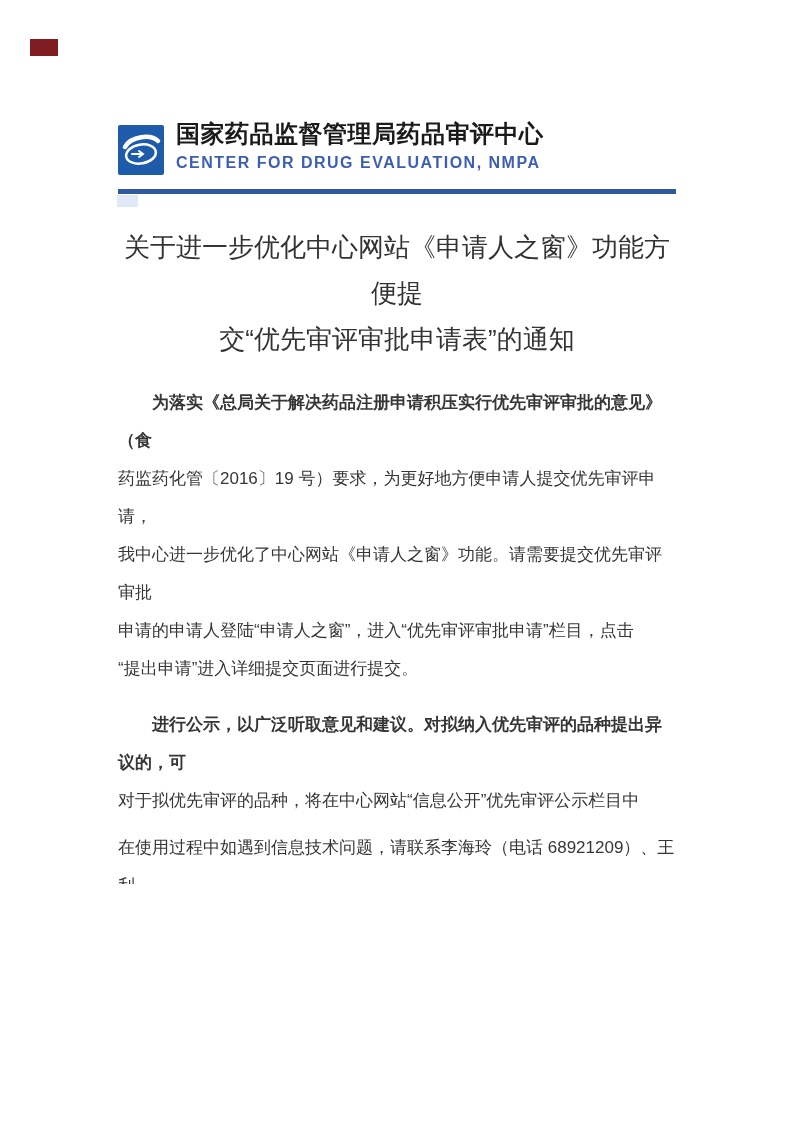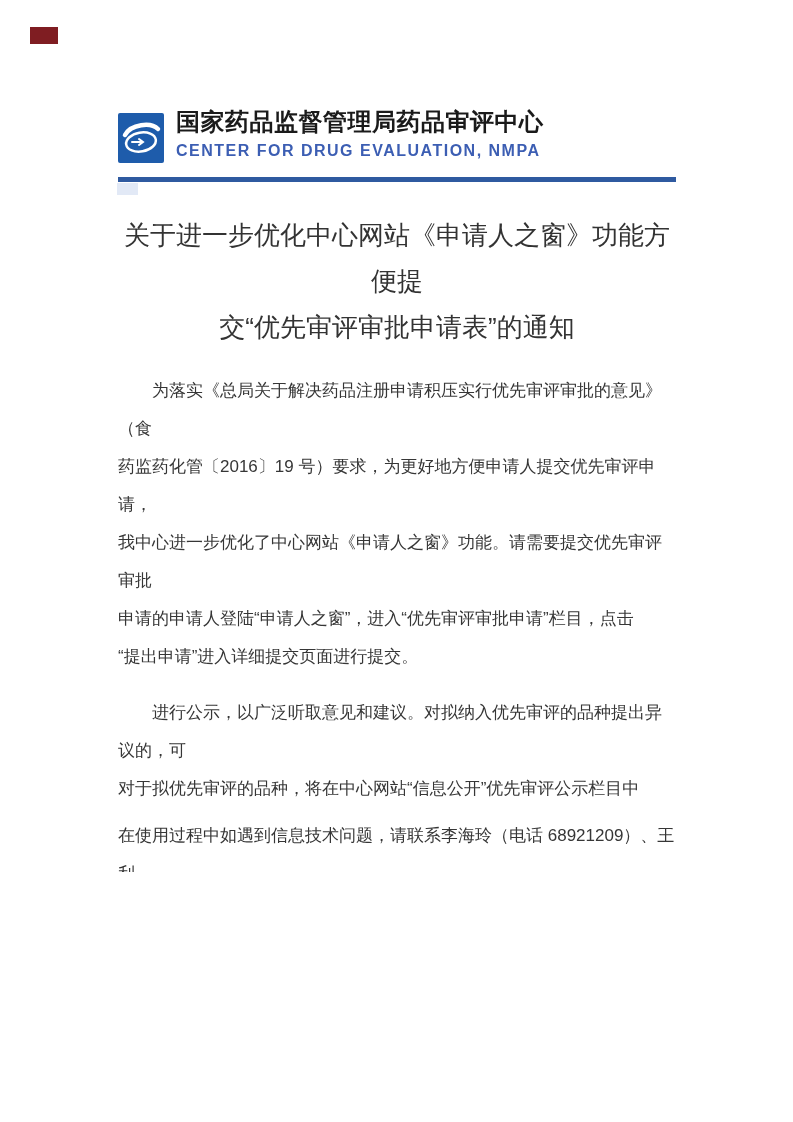--- a/index.html
+++ b/index.html
@@ -3,21 +3,21 @@
 <meta charset="utf-8">
 <style>
   * { box-sizing: border-box; }
   html, body { margin: 0; padding: 0; background: #ffffff; }
   body { font-family: "Liberation Sans", "DejaVu Sans", sans-serif; }
 
   .page {
     position: relative;
     width: 793px;
     height: 872px;
-    margin: 0 auto;
+    margin: 12px auto;
     background: #ffffff;
     overflow: hidden;
     color: #333333;
   }
 
   
   .corner-marker {
     position: absolute;
     left: 30px; top: 27px;
     width: 28px; height: 17px;
@@ -92,21 +92,21 @@
     color: #a9a9a9;
     line-height: 20px;
   }
 
   .bodytext {
     margin-top: 22px;
     font-size: 17px;
     color: #363636;
   }
   .para div { line-height: 38px; }
-  .para.indent > div:first-child { text-indent: 2em; }
+  .para.indent > div:first-child { text-indent: 2em; font-weight: bold; }
   .para.gap-lg { margin-bottom: 18px; }
   .para.gap-md { margin-bottom: 9px; }
   .para.gap-sm { margin-bottom: 5px; }
 
   .signature {
     margin: 46px 0 0 159px;
     font-size: 17px;
     line-height: 22px;
     color: #363636;
   }

